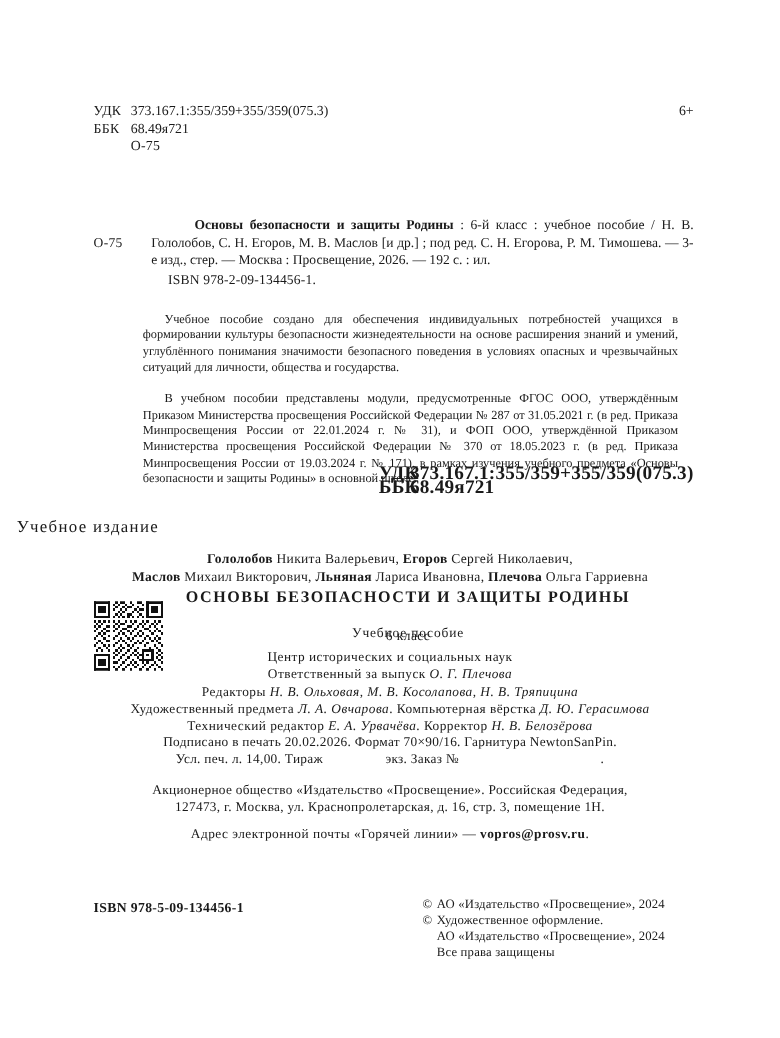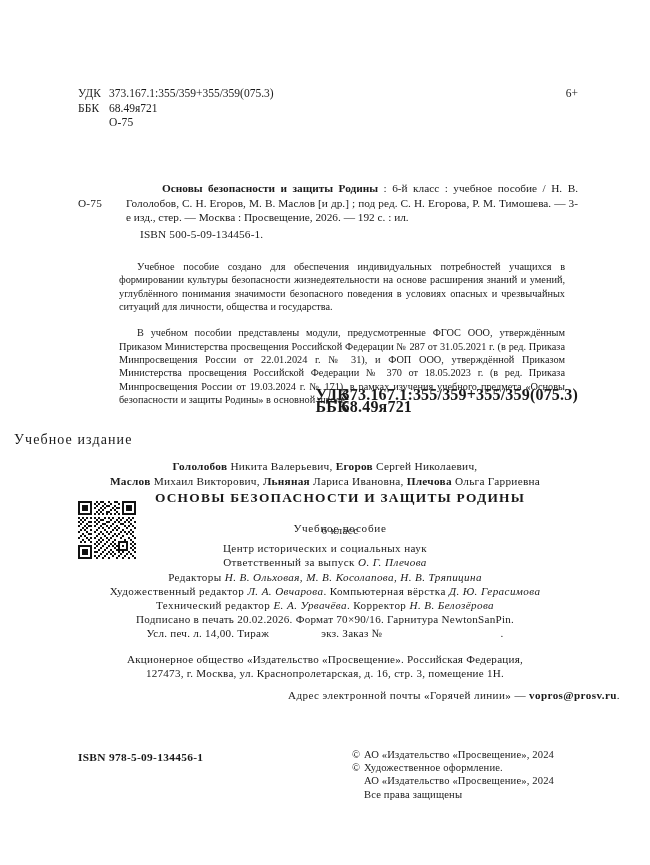--- a/index.html
+++ b/index.html
@@ -225,21 +225,21 @@
     text-align: center;
     font-size: 11.1px;
     line-height: 14.3px;
     letter-spacing: 0.25px;
   }
   .hotline {
     position: absolute;
     left: 30px;
     right: 30px;
     top: 689px;
-    text-align: right;
+    text-align: center;
     font-size: 11.1px;
     letter-spacing: 0.4px;
   }
 
   
   .isbn-foot {
     position: absolute;
     left: 78px;
     top: 751px;
     font-size: 11.4px;
@@ -281,21 +281,21 @@
   </div>
 
 
   <div class="biblio">
     <div class="sig">О-75</div>
     <div class="body">
       <p class="lead"><span class="b">Основы безопасности и защиты Родины</span><span> : 6-й класс : учебное пособие / Н. В. Гололобов, С. Н. Егоров, М. В. Маслов [и др.] ; под ред. С. Н. Егорова, Р. М. Тимошева. — 3-е изд., стер. — Москва : Просвещение, 2026. — 192 с. : ил.</span></p>
     </div>
     <div class="isbn-line">
       <span>ISBN</span>
-      <span>500-5-09-134456-1.</span>
+      <span>978-2-09-134456-1.</span>
     </div>
   </div>
 
   <div class="annotation">
     <p>Учебное пособие создано для обеспечения индивидуальных потребностей учащихся в формировании культуры безопасности жизнедеятельности на основе расширения знаний и умений, углублённого понимания значимости безопасного поведения в условиях опасных и чрезвычайных ситуаций для личности, общества и государства.</p>
     <p>В учебном пособии представлены модули, предусмотренные ФГОС ООО, утверждённым Приказом Министерства просвещения Российской Федерации № 287 от 31.05.2021 г. (в ред. Приказа Минпросвещения России от 22.01.2024 г. № 31), и ФОП ООО, утверждённой Приказом Министерства просвещения Российской Федерации № 370 от 18.05.2023 г. (в ред. Приказа Минпросвещения России от 19.03.2024 г. № 171), в рамках изучения учебного предмета «Основы безопасности и защиты Родины» в основной школе.</p>
   </div>
 
   <div class="class-repeat">
     <div><span class="lbl">УДК</span><span>373.167.1:355/359+355/359(075.3)</span></div>
@@ -569,21 +569,21 @@
   </div>
 
   <div class="main-title">ОСНОВЫ БЕЗОПАСНОСТИ И ЗАЩИТЫ РОДИНЫ</div>
   <div class="grade">6 класс</div>
   <div class="kind">Учебное пособие</div>
 
   <div class="credits">
     <div class="row">Центр исторических и социальных наук</div>
     <div class="row"><span>Ответственный за выпуск </span><span class="i">О. Г. Плечова</span></div>
     <div class="row"><span>Редакторы </span><span class="i">Н. В. Ольховая, М. В. Косолапова, Н. В. Тряпицина</span></div>
-    <div class="row"><span>Художественный редактор </span><span class="i">Л. А. Овчарова</span><span>. Компьютерная вёрстка </span><span class="i">Д. Ю. Герасимова</span></div>
+    <div class="row"><span>Художественный предмета </span><span class="i">Л. А. Овчарова</span><span>. Компьютерная вёрстка </span><span class="i">Д. Ю. Герасимова</span></div>
     <div class="row"><span>Технический редактор </span><span class="i">Е. А. Урвачёва</span><span>. Корректор </span><span class="i">Н. В. Белозёрова</span></div>
   </div>
 
   <div class="printdata">
     <div>Подписано в печать 20.02.2026. Формат 70×90/16. Гарнитура NewtonSanPin.</div>
     <div><span>Усл. печ. л. 14,00. Тираж</span><span class="gap"></span><span>экз. Заказ №</span><span class="tail-gap"></span><span>.</span></div>
   </div>
 
   <div class="publisher">
     <div>Акционерное общество «Издательство «Просвещение». Российская Федерация,</div>

